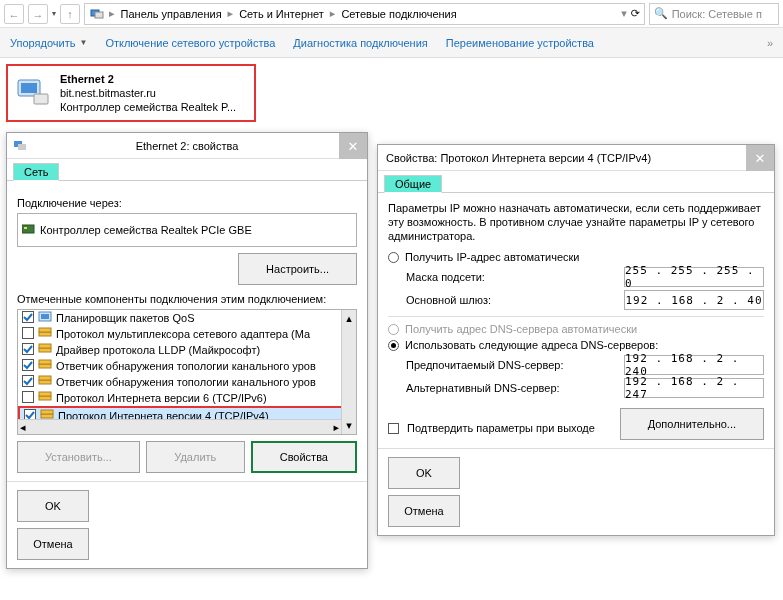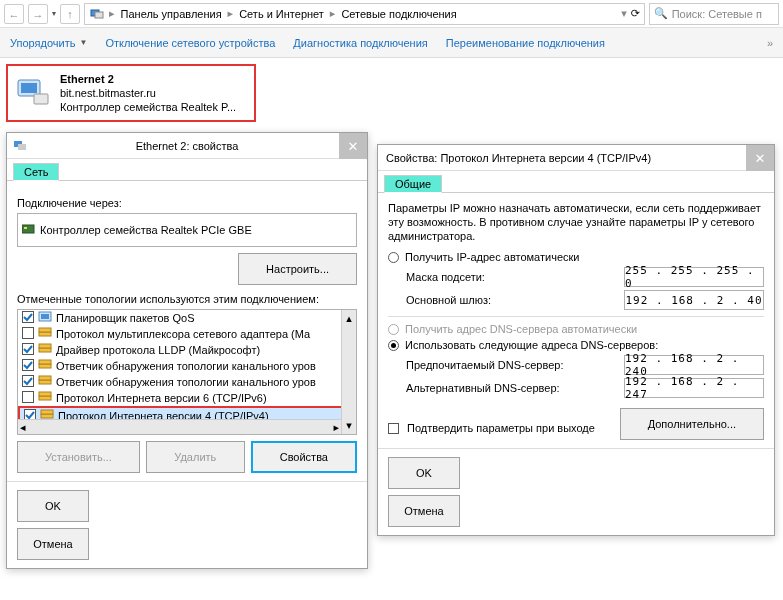--- a/index.html
+++ b/index.html
@@ -41,21 +41,21 @@
   
   .group-label { margin: 8px 0 4px 0; }
   .comp-list { border: 1px solid #b0b0b0; height: 126px; overflow:hidden; position:relative; }
   .comp-row { display:flex; align-items:center; gap:4px; padding: 1px 4px; white-space:nowrap; }
   .comp-row.selected { background: #cde6ff; }
   .comp-list .scroll-v { position:absolute; right:0; top:0; bottom:0; width:15px; background:#e8e8e8; border-left:1px solid #ccc; display:flex; flex-direction:column; align-items:center; justify-content:space-between; padding:2px 0;}
   .comp-list .scroll-h { position:absolute; left:0; right:15px; bottom:0; height:15px; background:#e8e8e8; border-top:1px solid #ccc; display:flex; align-items:center; justify-content:space-between; padding:0 2px;}
   .comp-red { border: 2px solid #e43333; padding:0; }
   .comp-btn-row { display:flex; gap:6px; margin-top:6px; }
   .comp-btn-row .btn { flex:1; }
-  .comp-btn-red { border:2px solid #0ea5e9; }
+  .comp-btn-red { border:2px solid #15803d; }
   .desc-box { margin-top:8px; }
   .desc-box .t { margin-bottom:2px; }
   .desc-box .d { color:#444; line-height:13px; }
 
   
   .radio-row { display:flex; align-items:center; gap:6px; margin:4px 0; }
   .radio { width:11px; height:11px; border:1px solid #555; border-radius:50%; display:inline-flex; align-items:center; justify-content:center; }
   .radio.checked::after { content:""; width:5px; height:5px; background:#000; border-radius:50%; }
   .radio.disabled { border-color:#aaa; }
   .ip-field-row { display:flex; align-items:center; justify-content:space-between; margin:3px 0 3px 18px; }
@@ -96,21 +96,21 @@
   </div>
 </div>
 
 <div class="toolbar">
   <span class="toolbar-item">
       <span>Упорядочить</span> 
       <span class="drop">▼</span>
     </span>
   <span class="toolbar-item">Отключение сетевого устройства</span>
   <span class="toolbar-item">Диагностика подключения</span>
-  <span class="toolbar-item">Переименование подключения</span>
+  <span class="toolbar-item">Переименование устройства</span>
   <span style="flex:1"></span>
   <span style="color:#888;">»</span>
 </div>
 
 <div class="connection-item">
   <span class="conn-icon">
     <svg width="36" height="30">
         <rect x="2" y="2" width="22" height="16" rx="2" fill="#cfe4f7" stroke="#5a8bbf"></rect>
         <rect x="5" y="5" width="16" height="10" fill="#4a90d9"></rect>
         <rect x="18" y="16" width="14" height="10" rx="1" fill="#e8e8e8" stroke="#999"></rect>
@@ -144,21 +144,21 @@
         <svg width="14" height="12">
             <rect x="0" y="2" width="12" height="8" fill="#3b7a3b" stroke="#265026"></rect>
             <rect x="2" y="4" width="3" height="2" fill="#ffd24d"></rect>
           </svg>
       </span>
       <span>Контроллер семейства Realtek PCIe GBE</span>
     </div>
     <div class="btn-row-right">
       <div class="btn">Настроить...</div>
     </div>
-    <div class="group-label">Отмеченные топологии используются этим подключением:</div>
+    <div class="group-label">Отмеченные компоненты подключения этим подключением:</div>
 
     <div class="comp-list">
       <div id="comp-rows">
           <div class="comp-row">
             <span><svg width="12" height="12">
                 <rect x="0.5" y="0.5" width="11" height="11" fill="#fff" stroke="#555"></rect>
                 <path d="M2 6 L5 9 L10 3" stroke="#1a6fbf" stroke-width="2" fill="none"></path>
               </svg></span>
             <span><svg width="14" height="12">
                 <rect x="1" y="1" width="12" height="9" fill="#cfe4f7" stroke="#5a8bbf"></rect>

